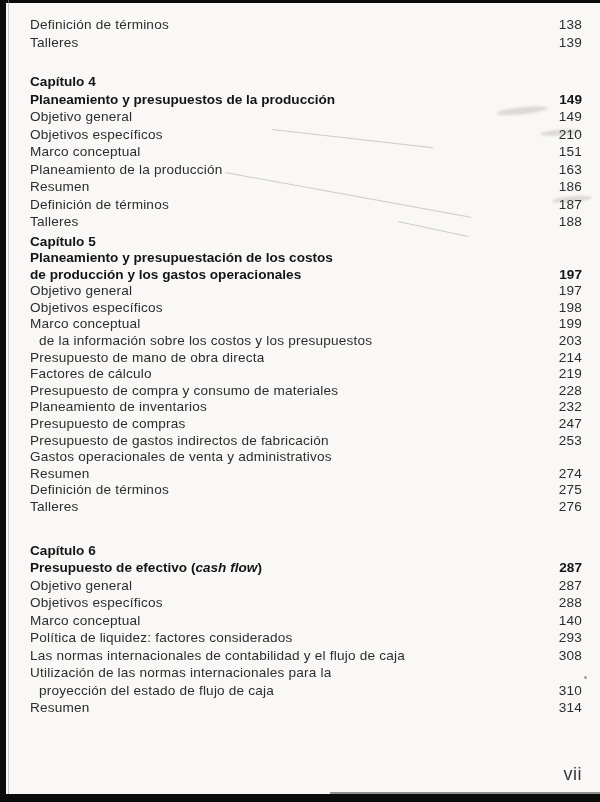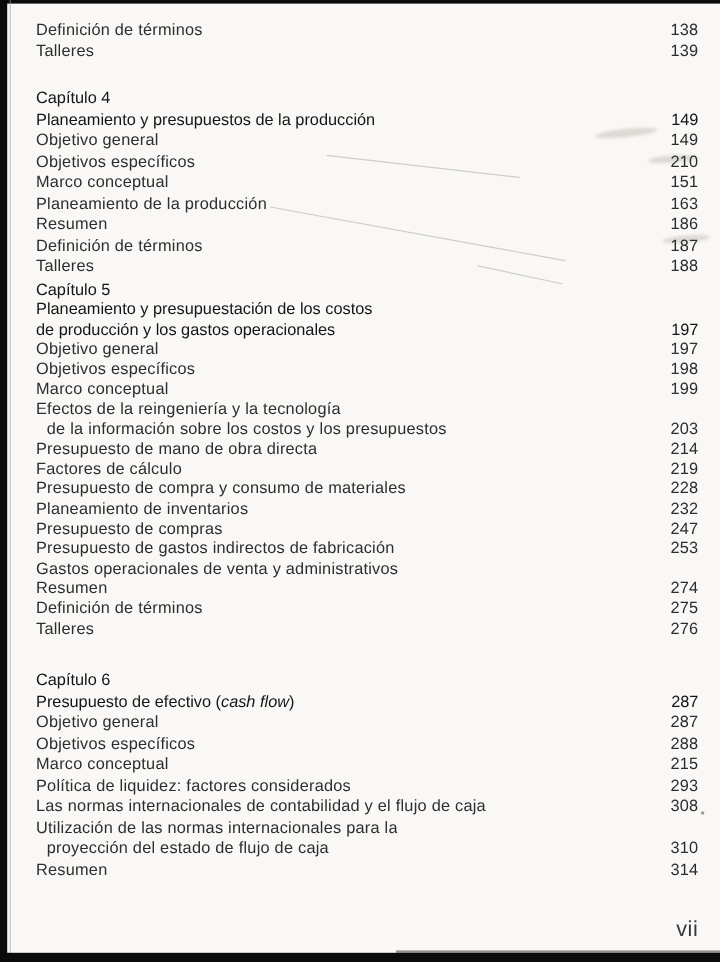--- a/index.html
+++ b/index.html
@@ -82,21 +82,21 @@
   .row {
     display: flex;
     justify-content: space-between;
     align-items: baseline;
     line-height: var(--lh);
     white-space: nowrap;
   }
   .row .label { flex: 0 1 auto; overflow: hidden; }
   .row .page-num { flex: 0 0 auto; padding-left: 8px; }
   .row.bold {
-    font-weight: 400;
+    font-weight: 700;
     color: var(--heading_ink, #151515);
     letter-spacing: 0;
   }
   .row.cont .label { padding-left: 9px; }
   .it { font-style: italic; }
   .folio {
     position: absolute;
     right: 18px;
     top: 764px;
     font-size: 18px;
@@ -186,23 +186,20 @@
           <span class="page-num">197</span>
         </div>
         <div class="row">
           <span class="label">Objetivos específicos</span>
           <span class="page-num">198</span>
         </div>
         <div class="row">
           <span class="label">Marco conceptual</span>
           <span class="page-num">199</span>
         </div>
-        <div class="row">
-          <span class="label">Efectos de la reingeniería y la tecnología</span>
-        </div>
         <div class="row cont">
           <span class="label">de la información sobre los costos y los presupuestos</span>
           <span class="page-num">203</span>
         </div>
         <div class="row">
           <span class="label">Presupuesto de mano de obra directa</span>
           <span class="page-num">214</span>
         </div>
         <div class="row">
           <span class="label">Factores de cálculo</span>
@@ -251,21 +248,21 @@
         <div class="row">
           <span class="label">Objetivo general</span>
           <span class="page-num">287</span>
         </div>
         <div class="row">
           <span class="label">Objetivos específicos</span>
           <span class="page-num">288</span>
         </div>
         <div class="row">
           <span class="label">Marco conceptual</span>
-          <span class="page-num">215</span>
+          <span class="page-num">140</span>
         </div>
         <div class="row">
           <span class="label">Política de liquidez: factores considerados</span>
           <span class="page-num">293</span>
         </div>
         <div class="row">
           <span class="label">Las normas internacionales de contabilidad y el flujo de caja</span>
           <span class="page-num">308</span>
         </div>
         <div class="row">

